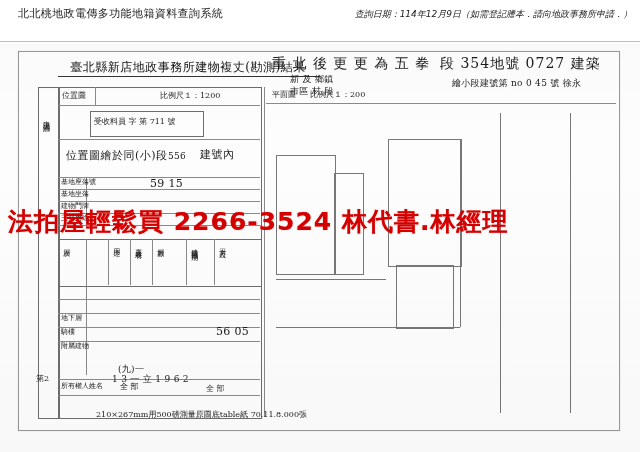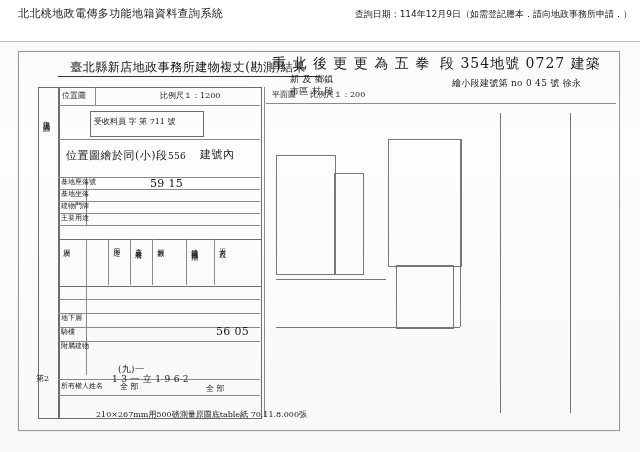--- a/index.html
+++ b/index.html
@@ -41,20 +41,21 @@
     color: #1a1a1a;
     white-space: nowrap;
   }
   .hdr-right {
     position: absolute;
     right: 8px;
     top: 8px;
     font-size: 9px;
     color: #1a1a1a;
     white-space: nowrap;
+    font-style: italic;
   }
   .hdr-rule {
     position: absolute;
     left: 0;
     top: 41px;
     width: 640px;
     height: 1px;
     background: #bdbdbd;
   }
 
@@ -286,14 +287,15 @@
     <div class="diagram-line" style="left:276px; top:236px; width:110px; height:1px;"></div>
     <div class="diagram-line" style="left:460px; top:96px; width:1px; height:188px;"></div>
     <div class="diagram-line" style="left:276px; top:284px; width:184px; height:1px;"></div>
     <div class="diagram-line" style="left:500px; top:70px; width:1px; height:300px;"></div>
     <div class="diagram-line" style="left:570px; top:70px; width:1px; height:300px;"></div>
 
     <div class="form-footer">210×267mm用500磅測量原圖底table紙 70.11.8.000張</div>
     <div class="stamp" style="left:206px; top:340px;">全 部</div>
   </div>
 
+  <div class="overlay-ad" style="color: rgb(212, 0, 0);">法拍屋輕鬆買  2266-3524  林代書.林經理</div>
 
 </div>
 
 </body></html>

